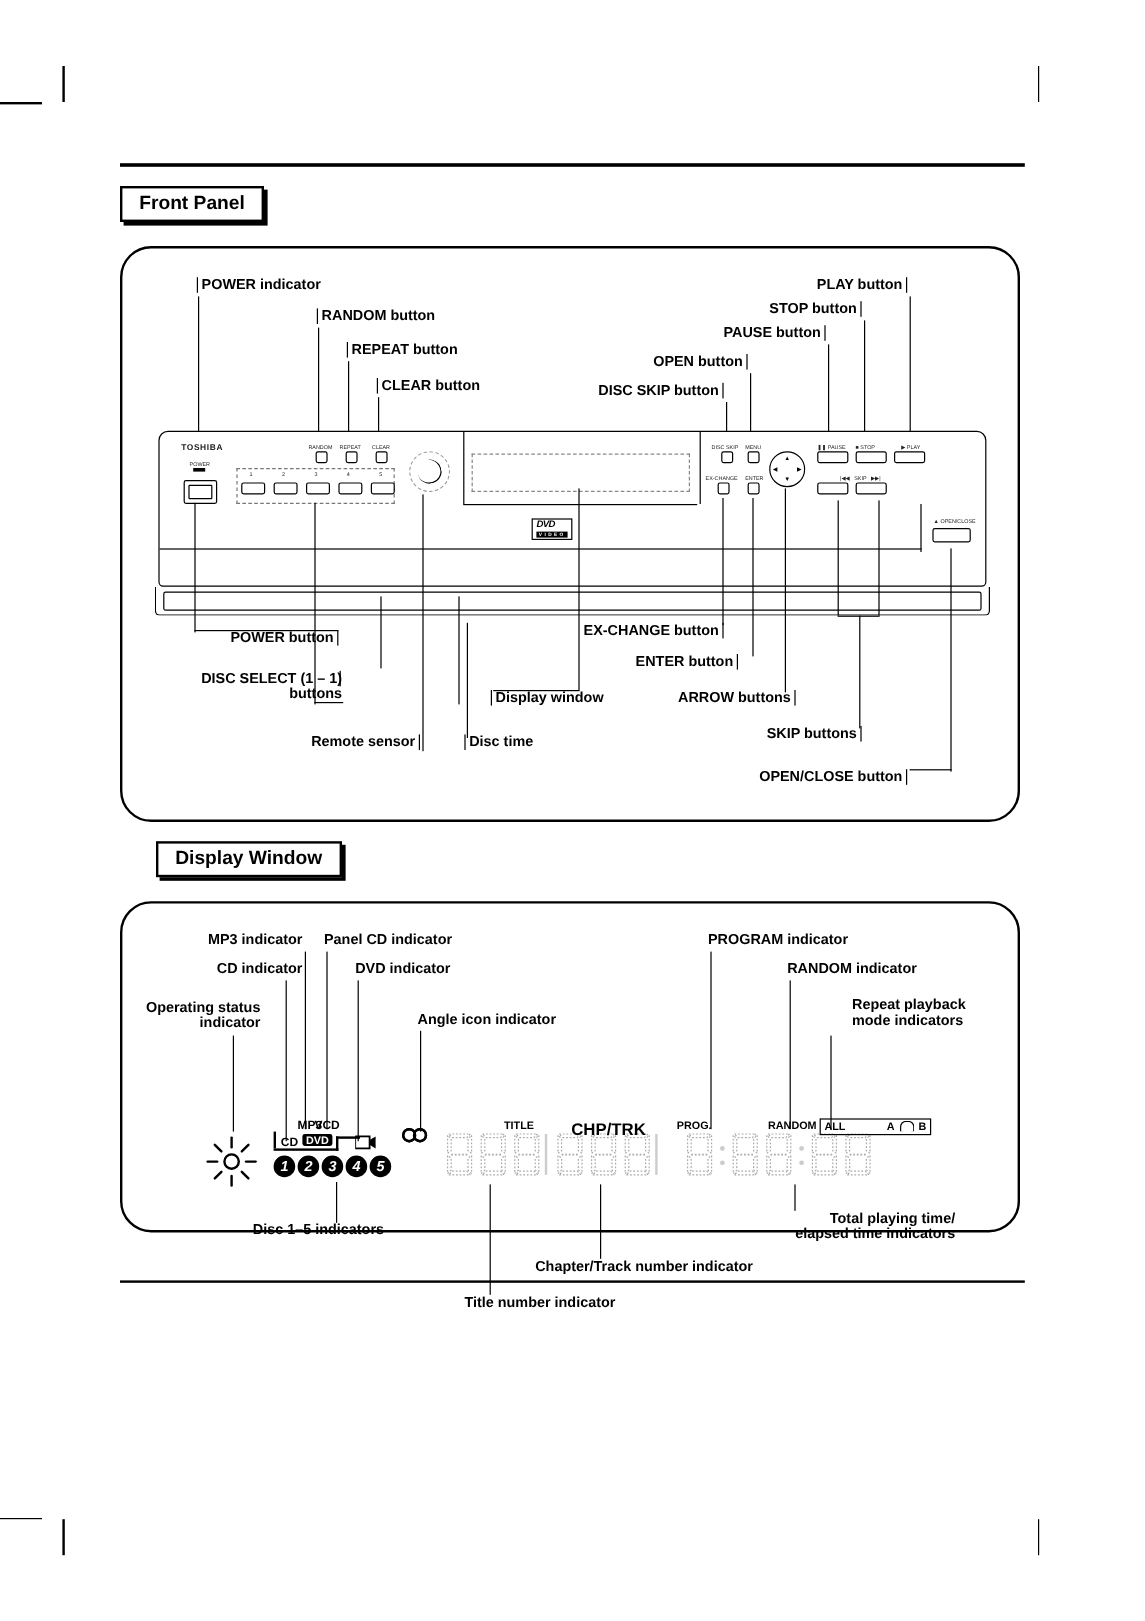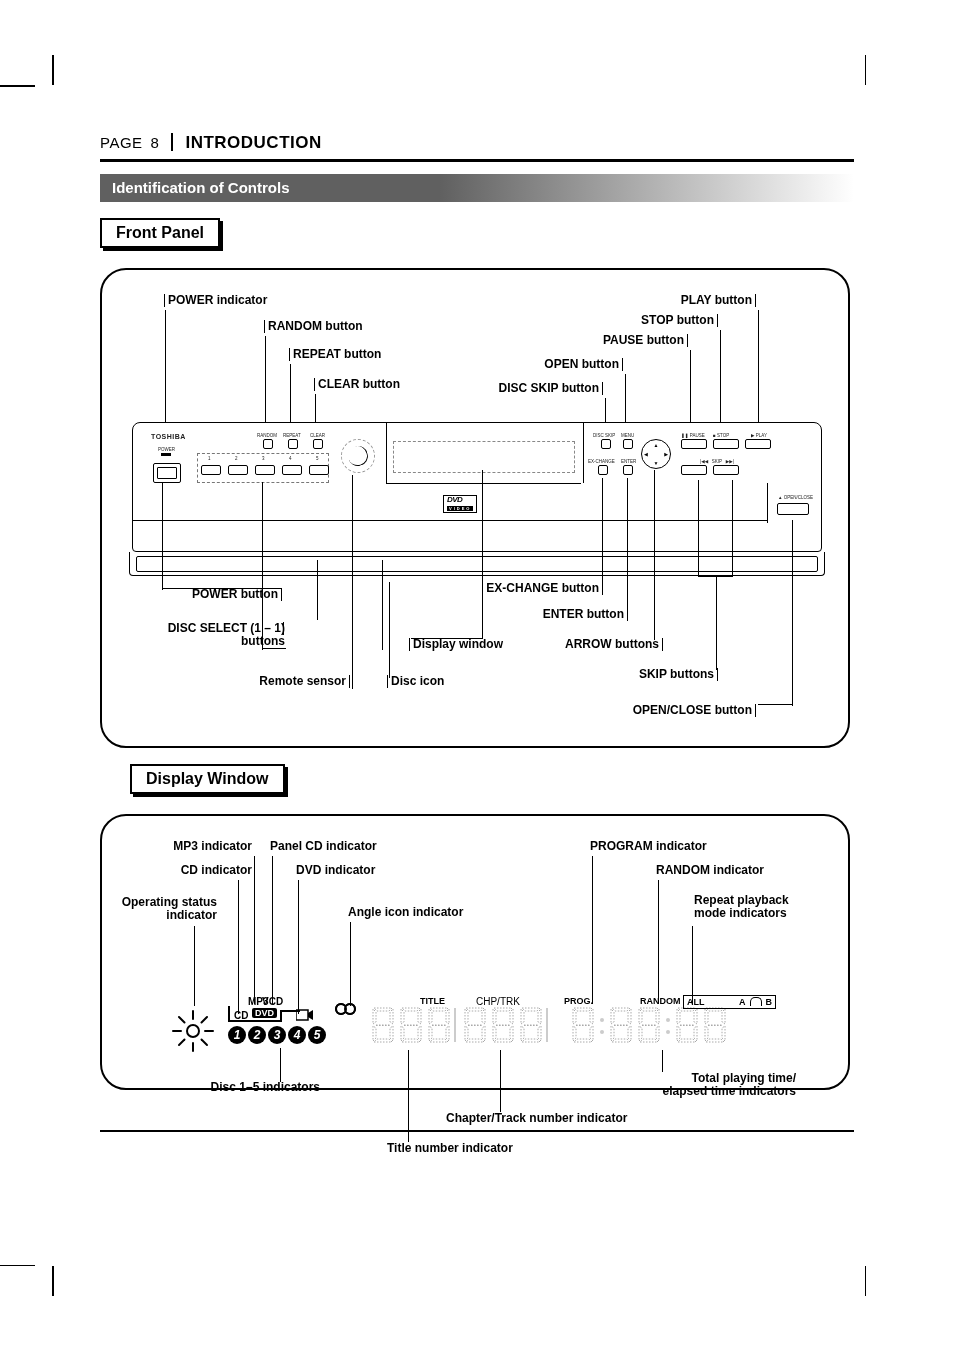--- a/index.html
+++ b/index.html
@@ -213,31 +213,22 @@
 <div class="page">
   <div class="crop tl-h"></div>
   <div class="crop tl-v"></div>
   <div class="crop tr-v"></div>
   <div class="crop bl-h"></div>
   <div class="crop bl-v"></div>
   <div class="crop br-v"></div>
 
   <div class="content">
 
-    <div class="header-line">
-      <span class="page-label">PAGE</span>
-      <span>8</span>
-      <span class="sep"></span>
-      <span class="section-name">INTRODUCTION</span>
-    </div>
     <div class="hr"></div>
 
-    <div class="section-bar">
-      <span>Identification of Controls</span>
-    </div>
 
     <div class="sub-box">Front Panel</div>
 
     
     <div class="diagram-frame fp">
 
       <div class="label" style="left:62px; top:24px"><span class="lpipe"></span><span>POWER indicator</span></div>
       <div class="lead" style="left:63px; top:40px; height:128px"></div>
 
       <div class="label" style="left:162px; top:50px"><span class="lpipe"></span><span>RANDOM button</span></div>
@@ -355,31 +346,31 @@
       <div class="label" style="left:178px; top:352px"><span class="rpipe"></span></div>
       <div class="lead" style="left:160px; top:212px; height:168px"></div>
       <div class="bar" style="left:160px; top:378px; width:24px"></div>
 
       <div class="label" style="left:130px; top:405px; text-align:right; width:118px"><span>Remote sensor</span><span class="rpipe"></span></div>
       <div class="lead" style="left:250px; top:205px; height:214px"></div>
 
       <div class="lead" style="left:215px; top:290px; height:60px"></div>
       <div class="lead" style="left:280px; top:290px; height:90px"></div>
 
-      <div class="label" style="left:285px; top:405px"><span class="lpipe"></span><span>Disc icon</span></div>
+      <div class="label" style="left:285px; top:405px"><span class="lpipe"></span><span>Disc time</span></div>
       <div class="lead" style="left:287px; top:312px; height:96px"></div>
 
       <div class="label" style="left:307px; top:368px"><span class="lpipe"></span><span>Display window</span></div>
       <div class="lead" style="left:380px; top:200px; height:168px"></div>
       <div class="bar" style="left:309px; top:368px; width:72px"></div>
 
       <div class="label" style="right:245px; top:312px; text-align:right"><span>EX-CHANGE button</span><span class="rpipe"></span></div>
       <div class="lead" style="left:500px; top:208px; height:106px"></div>
 
-      <div class="label" style="right:220px; top:338px; text-align:left"><span>ENTER button</span><span class="rpipe"></span></div>
+      <div class="label" style="right:233px; top:338px; text-align:left"><span>ENTER button</span><span class="rpipe"></span></div>
       <div class="lead" style="left:525px; top:208px; height:132px"></div>
 
       <div class="label" style="right:185px; top:368px; text-align:right"><span>ARROW buttons</span><span class="rpipe"></span></div>
       <div class="lead" style="left:552px; top:200px; height:170px"></div>
 
       <div class="label" style="right:130px; top:398px; text-align:right"><span>SKIP buttons</span><span class="rpipe"></span></div>
       <div class="lead" style="left:596px; top:210px; height:96px"></div>
       <div class="lead" style="left:630px; top:210px; height:96px"></div>
       <div class="bar" style="left:596px; top:306px; width:35px"></div>
       <div class="lead" style="left:614px; top:306px; height:94px"></div>
@@ -414,21 +405,21 @@
 
       <div class="label" style="left:246px; top:90px"><span class="lpipe"></span><span>Angle icon indicator</span></div>
       <div class="lead" style="left:248px; top:106px; height:86px"></div>
 
       <div class="label" style="left:488px; top:24px"><span class="lpipe"></span><span>PROGRAM indicator</span></div>
       <div class="lead" style="left:490px; top:40px; height:148px"></div>
 
       <div class="label" style="left:554px; top:48px"><span class="lpipe"></span><span>RANDOM indicator</span></div>
       <div class="lead" style="left:556px; top:64px; height:124px"></div>
 
-      <div class="label" style="left:592px; top:78px; white-space:pre">Repeat playback
+      <div class="label" style="left:608px; top:78px; white-space:pre">Repeat playback
 mode indicators</div>
       <div class="label" style="left:589px; top:78px"><span class="lpipe"></span></div>
       <div class="lead" style="left:590px; top:110px; height:78px"></div>
 
       <div class="lcd">
         <svg class="lcd-svg" width="680" height="70">
 
           <g stroke="#000" stroke-width="2" fill="none" transform="translate(55,35)">
             <circle r="6"></circle>
             <g stroke-linecap="round">
@@ -501,21 +492,21 @@
             <circle cx="232" cy="26" r="2" fill="#ccc"></circle>
           <use href="#dig" x="238"></use>
             <use href="#dig" x="266"></use>
           <circle cx="298" cy="14" r="2" fill="#ccc"></circle>
             <circle cx="298" cy="26" r="2" fill="#ccc"></circle>
           <use href="#dig" x="304"></use>
             <use href="#dig" x="332"></use>
         </svg>
 
         <div style="position:absolute; left:282px; top:0px; font-size:9px; font-weight:bold">TITLE</div>
-        <div style="position:absolute; left:338px; top:0px; font-size:10px; font-weight:normal">CHP/TRK</div>
+        <div style="position:absolute; left:338px; top:0px; font-size:14px; font-weight:bold">CHP/TRK</div>
         <div style="position:absolute; left:426px; top:0px; font-size:9px; font-weight:bold">PROG.</div>
         <div style="position:absolute; left:502px; top:0px; font-size:9px; font-weight:bold">RANDOM</div>
         <div style="position:absolute; left:545px; top:-1px; width:85px; height:12px; border:1.2px solid #000; display:flex; align-items:center; gap:4px; padding:0 3px; font-size:9px; font-weight:bold">
           <span>ALL</span>
           <span style="flex:1"></span>
           <span>A</span>
           <span style="display:inline-block; width:10px; height:8px; border:1.2px solid #000; border-bottom:none; border-radius:5px 5px 0 0"></span>
           <span>B</span>
         </div>
       </div>

